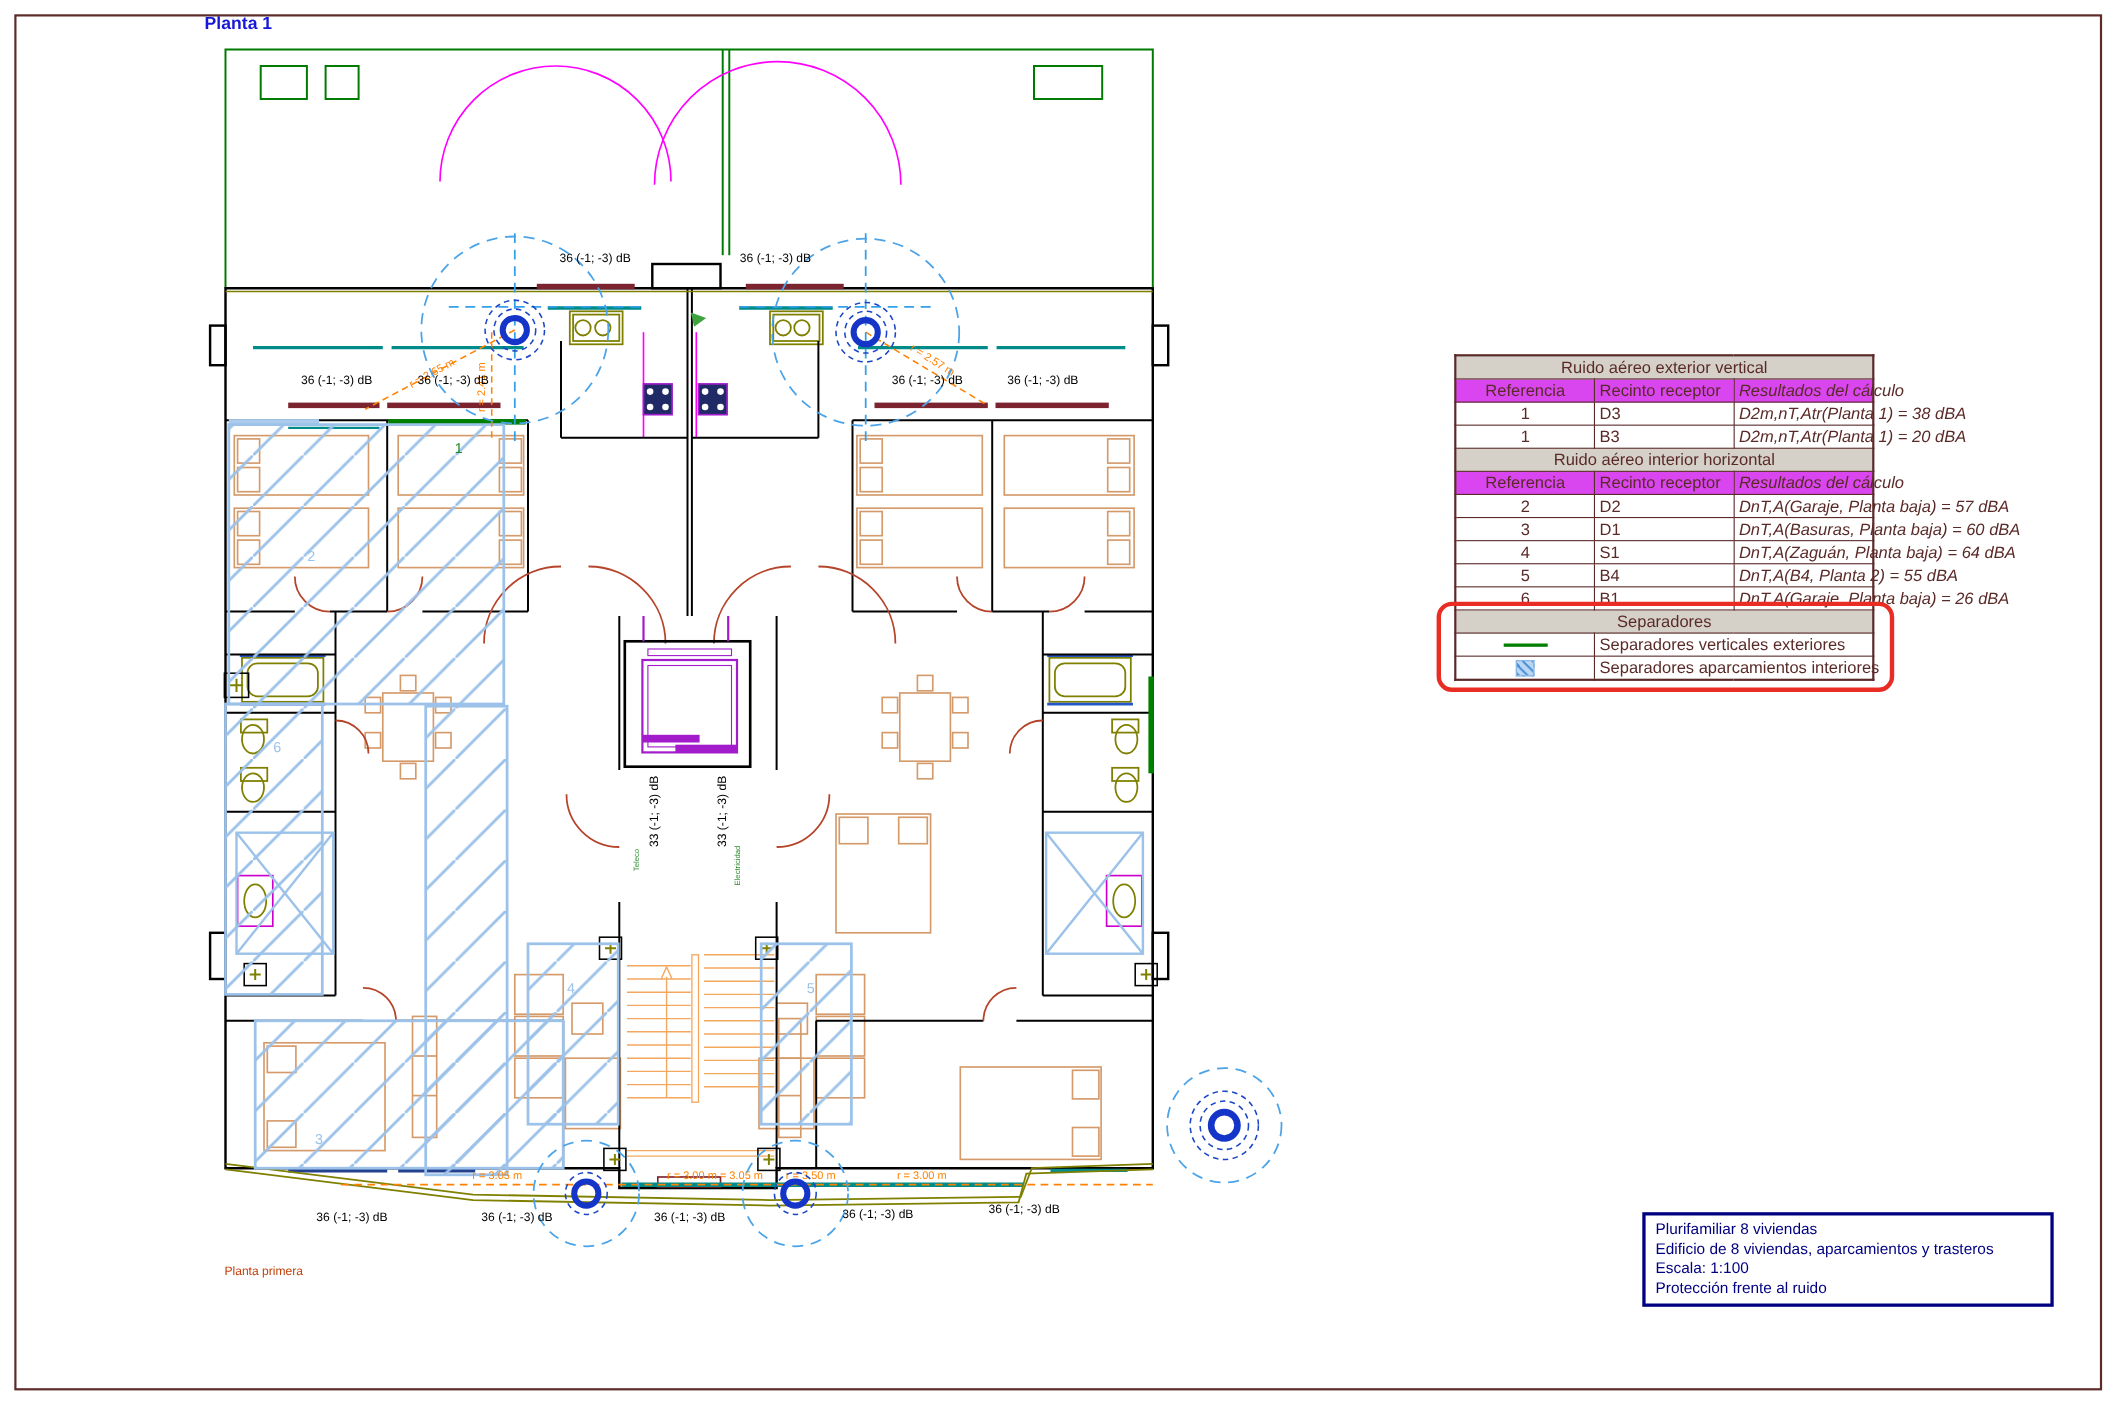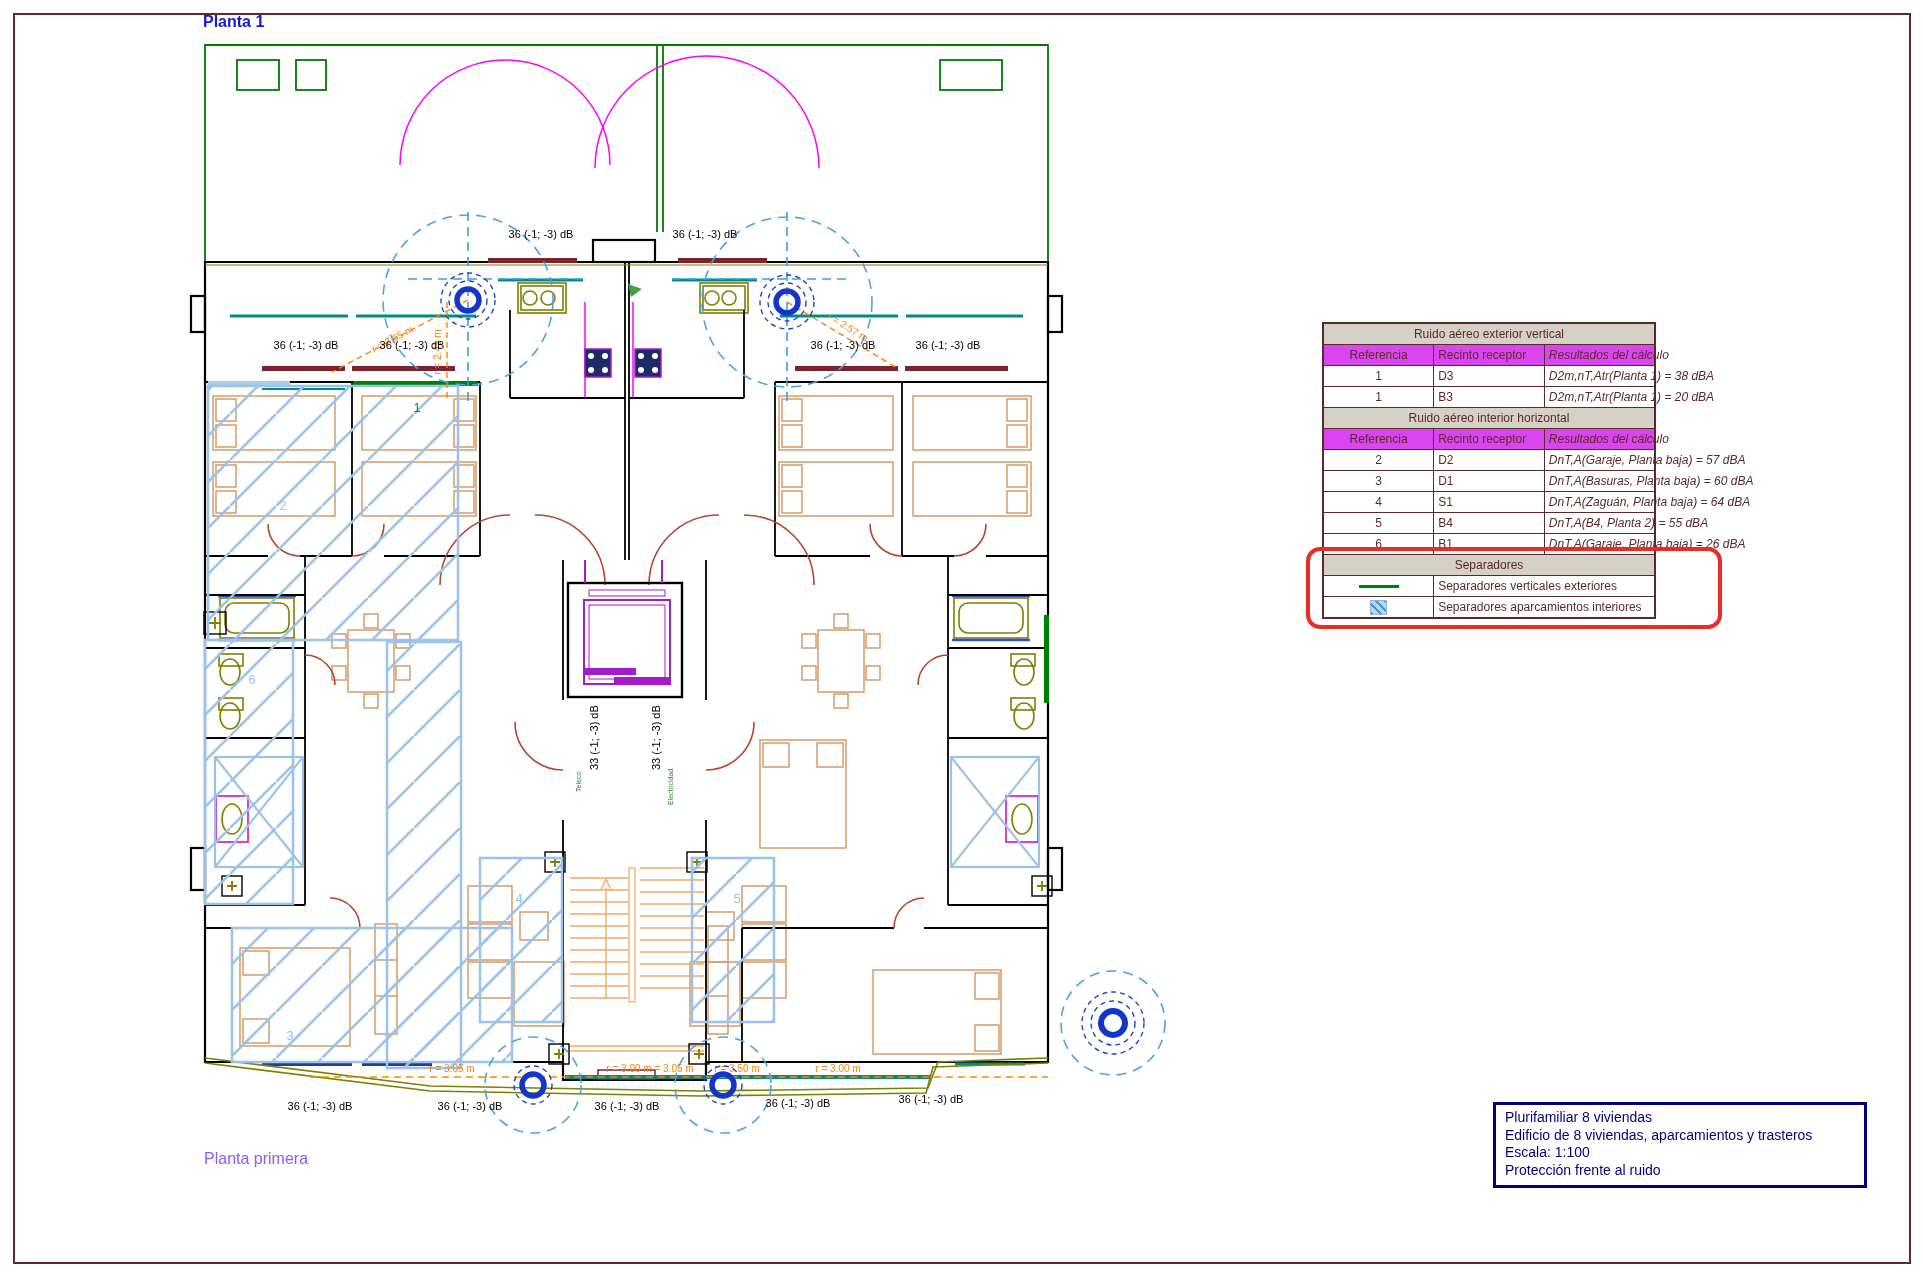--- a/index.html
+++ b/index.html
@@ -1,25 +1,25 @@
 <!DOCTYPE html>
 <html><head>
 <meta charset="utf-8">
 <style>
   html,body{margin:0;padding:0;background:#ffffff;}
   body{width:1923px;height:1275px;position:relative;font-family:"Liberation Sans",sans-serif;}
   .sheet-border{position:absolute;left:13px;top:13px;width:1894px;height:1247px;border:2px solid #5E2A2A;}
-  .page-title{position:absolute;left:203px;top:13px;font-size:16px;font-weight:bold;color:#1717D9;}
-  .plan-caption{position:absolute;left:204px;top:1150px;font-size:16px;color:#8b5cf6;}
+  .page-title{position:absolute;left:186px;top:13px;font-size:16px;font-weight:bold;color:#1717D9;}
+  .plan-caption{position:absolute;left:204px;top:1150px;font-size:11px;color:#c2410c;}
   .plan-svg{position:absolute;left:0;top:0;}
 
   
   .acoustic{position:absolute;left:1322px;top:322px;}
-  .acoustic table{border-collapse:collapse;table-layout:fixed;width:334px;border:2px solid #5A2A28;
-                  font-size:12px;color:#5A2A28;}
+  .acoustic table{border-collapse:collapse;table-layout:fixed;width:382px;border:2px solid #5A2A28;
+                  font-size:15px;color:#5A2A28;}
   .acoustic td{border:1px solid #5A2A28;height:20px;padding:0 0 0 4px;white-space:nowrap;overflow:visible;}
   .acoustic td.c1{width:66px;text-align:center;padding:0;}
   .acoustic td.c2{width:99px;}
   .acoustic td.c3{width:215px;font-style:italic;}
   .acoustic tr.hdr td{background:#d946ef;}
   .acoustic td.sec{background:#D5D1C9;text-align:center;padding:0;}
   .sw-green{display:inline-block;width:40px;height:0;border-top:3px solid #008000;vertical-align:middle;}
   .sw-hatch{display:inline-block;width:15px;height:13px;vertical-align:middle;border:1px solid #88B8E4;
             background:repeating-linear-gradient(45deg,#4D8FD6 0 2px,#B9D7F2 2px 6px);}
   .red-highlight{position:absolute;left:1306px;top:547px;width:408px;height:74px;

